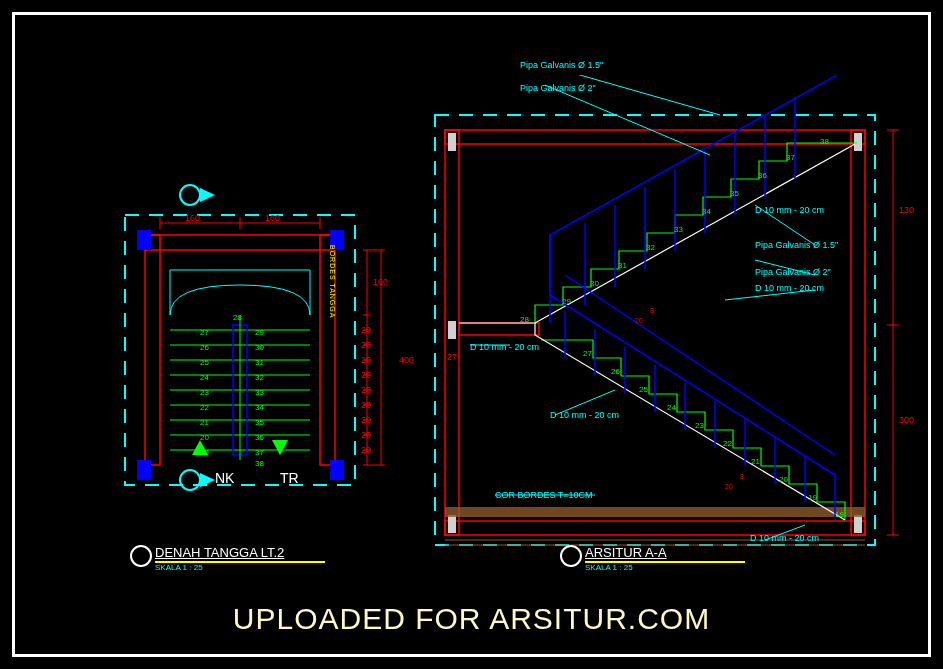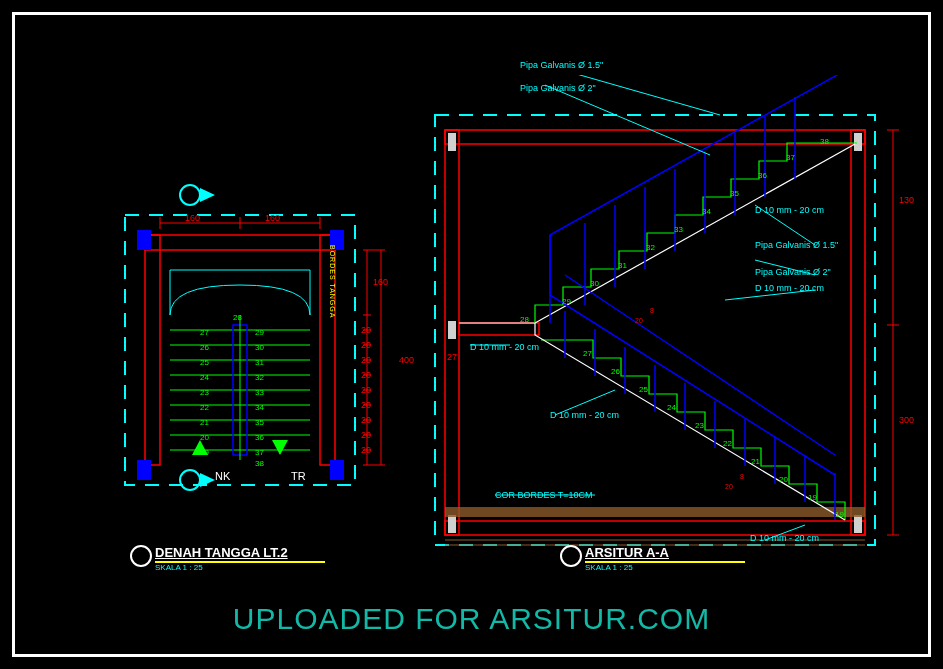--- a/index.html
+++ b/index.html
@@ -1,26 +1,26 @@
 <!DOCTYPE html>
 <html><head>
 <meta charset="utf-8">
 <style>
   html,body{margin:0;padding:0;background:#000;width:943px;height:669px;overflow:hidden;font-family:Arial,Helvetica,sans-serif}
   .frame{position:absolute;left:12px;top:12px;width:919px;height:645px;border:3px solid #fff;box-sizing:border-box}
   .abs{position:absolute}
   .lbl{color:#00ffff;font-size:9px;white-space:nowrap}
   .dim{color:#ff0000;font-size:9px;white-space:nowrap}
   .grn{color:#00ff00;font-size:8px;white-space:nowrap}
-  .wht{color:#fff;font-size:11px;white-space:nowrap}
+  .wht{color:#fff;font-size:14px;white-space:nowrap}
   .yel{color:#ffff00;font-size:8px;white-space:nowrap}
-  .title{color:#fff;font-size:13px;font-weight:bold;text-decoration:underline}
+  .title{color:#fff;font-size:13px;font-weight:normal;text-decoration:underline}
   .scale{color:#00ffff;font-size:8px}
   .circle{width:18px;height:18px;border:2px solid #fff;border-radius:50%}
-  .watermark{position:absolute;left:0;right:0;bottom:18px;text-align:center;color:#14b8a6;font-size:30px;letter-spacing:1px}
+  .watermark{position:absolute;left:0;right:0;bottom:18px;text-align:center;color:#fef9c3;font-size:30px;letter-spacing:1px}
   svg{position:absolute;left:0;top:0}
 </style>
 </head>
 <body>
 
 <div class="frame">
 
 <svg width="360" height="400" viewBox="0 0 360 400" style="left:60px;top:140px">
 
   <rect x="50" y="60" width="230" height="270" fill="none" stroke="#00ffff" stroke-width="2" stroke-dasharray="14 10"></rect>
@@ -98,21 +98,21 @@
 <div class="abs dim" style="left:346px;top:355px">20</div>
 <div class="abs dim" style="left:346px;top:370px">20</div>
 <div class="abs dim" style="left:346px;top:385px">20</div>
 <div class="abs dim" style="left:346px;top:400px">20</div>
 <div class="abs dim" style="left:346px;top:415px">20</div>
 <div class="abs dim" style="left:346px;top:430px">20</div>
 
 <div class="abs yel" style="left:314px;top:230px;writing-mode:vertical-rl;letter-spacing:1px;font-size:7px">BORDES TANGGA</div>
 
 <div class="abs wht" style="left:200px;top:455px">NK</div>
-<div class="abs wht" style="left:276px;top:455px">TR</div>
+<div class="abs wht" style="left:265px;top:455px">TR</div>
 
 <div class="abs grn" style="left:218px;top:298px">28</div>
 <div class="abs grn" style="left:185px;top:313px">27</div>
 <div class="abs grn" style="left:185px;top:328px">26</div>
 <div class="abs grn" style="left:185px;top:343px">25</div>
 <div class="abs grn" style="left:185px;top:358px">24</div>
 <div class="abs grn" style="left:185px;top:373px">23</div>
 <div class="abs grn" style="left:185px;top:388px">22</div>
 <div class="abs grn" style="left:185px;top:403px">21</div>
 <div class="abs grn" style="left:185px;top:418px">20</div>
@@ -214,21 +214,21 @@
 <div class="abs lbl" style="left:505px;top:68px">Pipa Galvanis Ø 2"</div>
 <div class="abs lbl" style="left:740px;top:225px">Pipa Galvanis Ø 1.5"</div>
 <div class="abs lbl" style="left:740px;top:252px">Pipa Galvanis Ø 2"</div>
 <div class="abs lbl" style="left:740px;top:190px">D 10 mm - 20 cm</div>
 <div class="abs lbl" style="left:740px;top:268px">D 10 mm - 20 cm</div>
 <div class="abs lbl" style="left:455px;top:327px">D 10 mm - 20 cm</div>
 <div class="abs lbl" style="left:535px;top:395px">D 10 mm - 20 cm</div>
 <div class="abs lbl" style="left:735px;top:518px">D 10 mm - 20 cm</div>
 <div class="abs lbl" style="left:480px;top:475px">COR BORDES T=10CM</div>
 
-<div class="abs dim" style="left:884px;top:180px">130</div>
+<div class="abs dim" style="left:884px;top:190px">130</div>
 <div class="abs dim" style="left:884px;top:400px">300</div>
 <div class="abs dim" style="left:432px;top:337px">27</div>
 
 <div class="abs grn" style="left:820px;top:495px">19</div>
 <div class="abs grn" style="left:793px;top:478px">19</div>
 <div class="abs grn" style="left:764px;top:460px">20</div>
 <div class="abs grn" style="left:736px;top:442px">21</div>
 <div class="abs grn" style="left:708px;top:424px">22</div>
 <div class="abs grn" style="left:680px;top:406px">23</div>
 <div class="abs grn" style="left:652px;top:388px">24</div>

